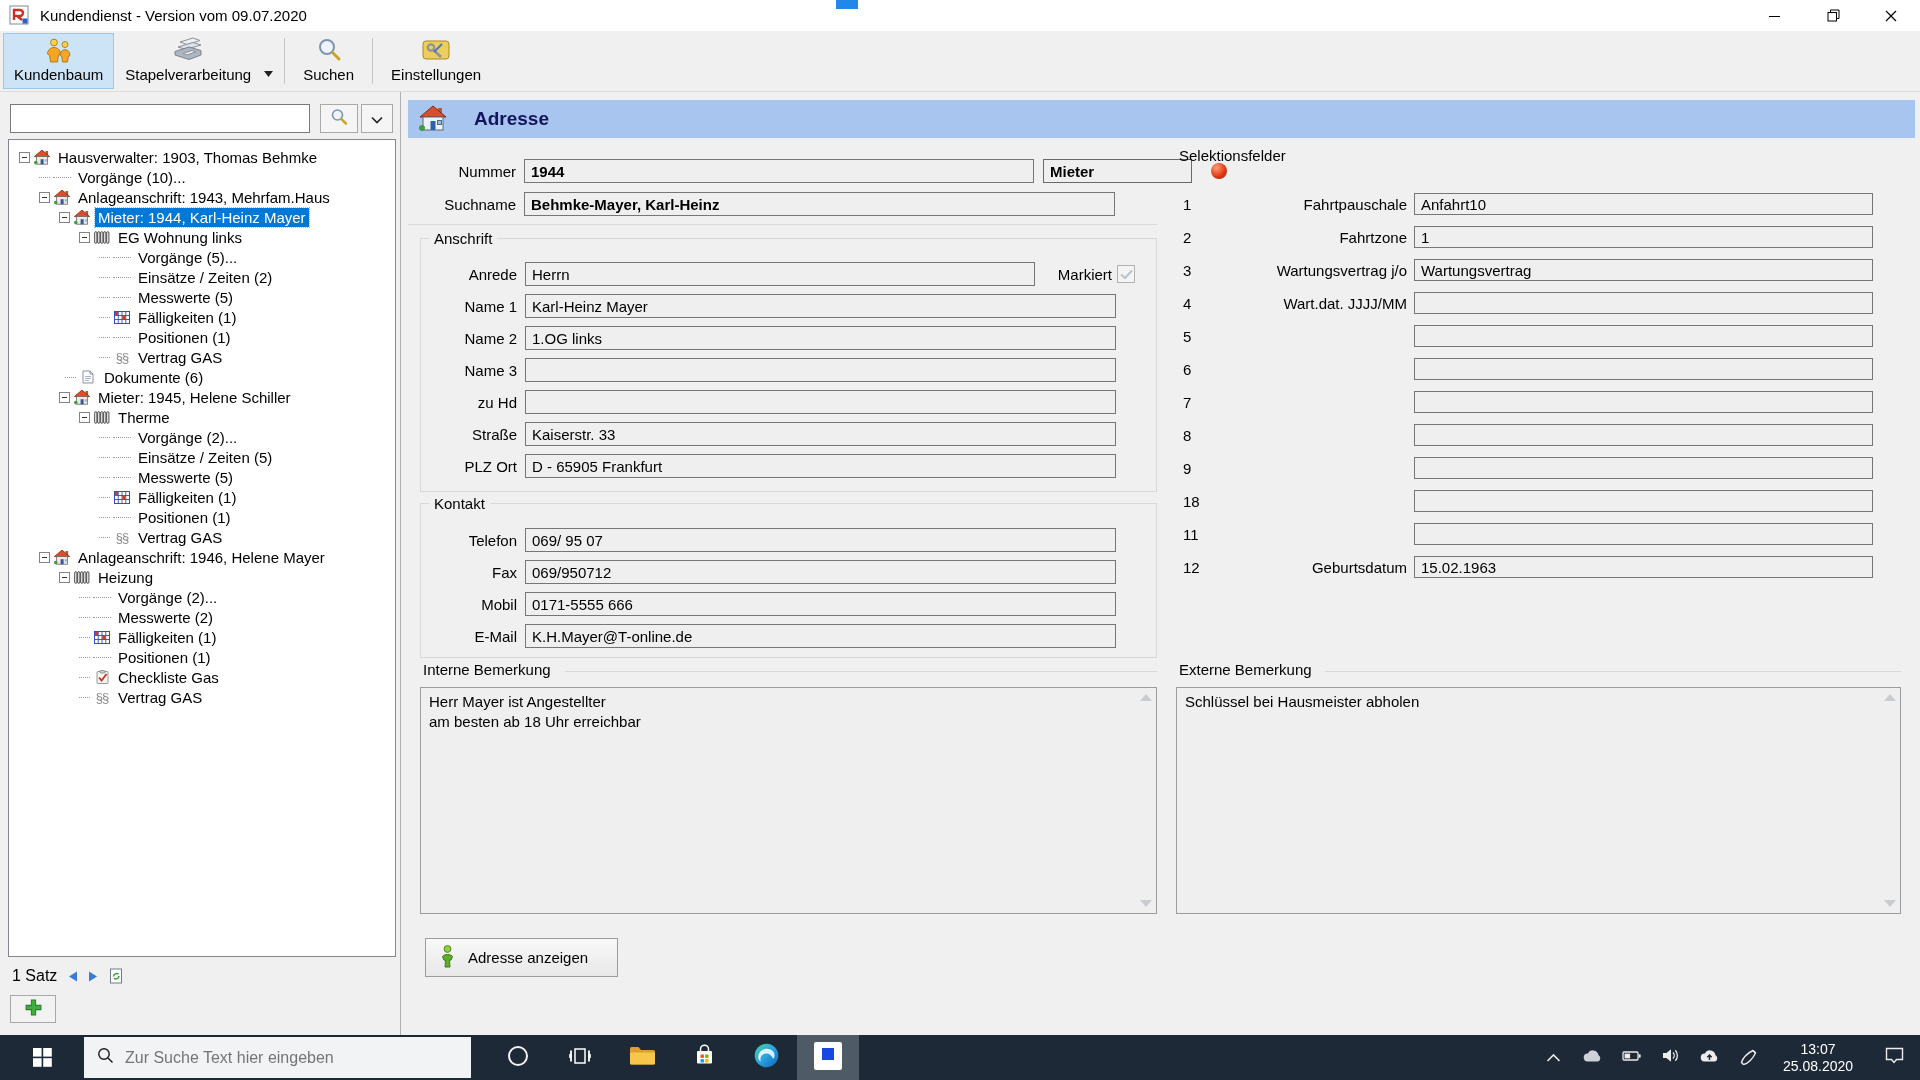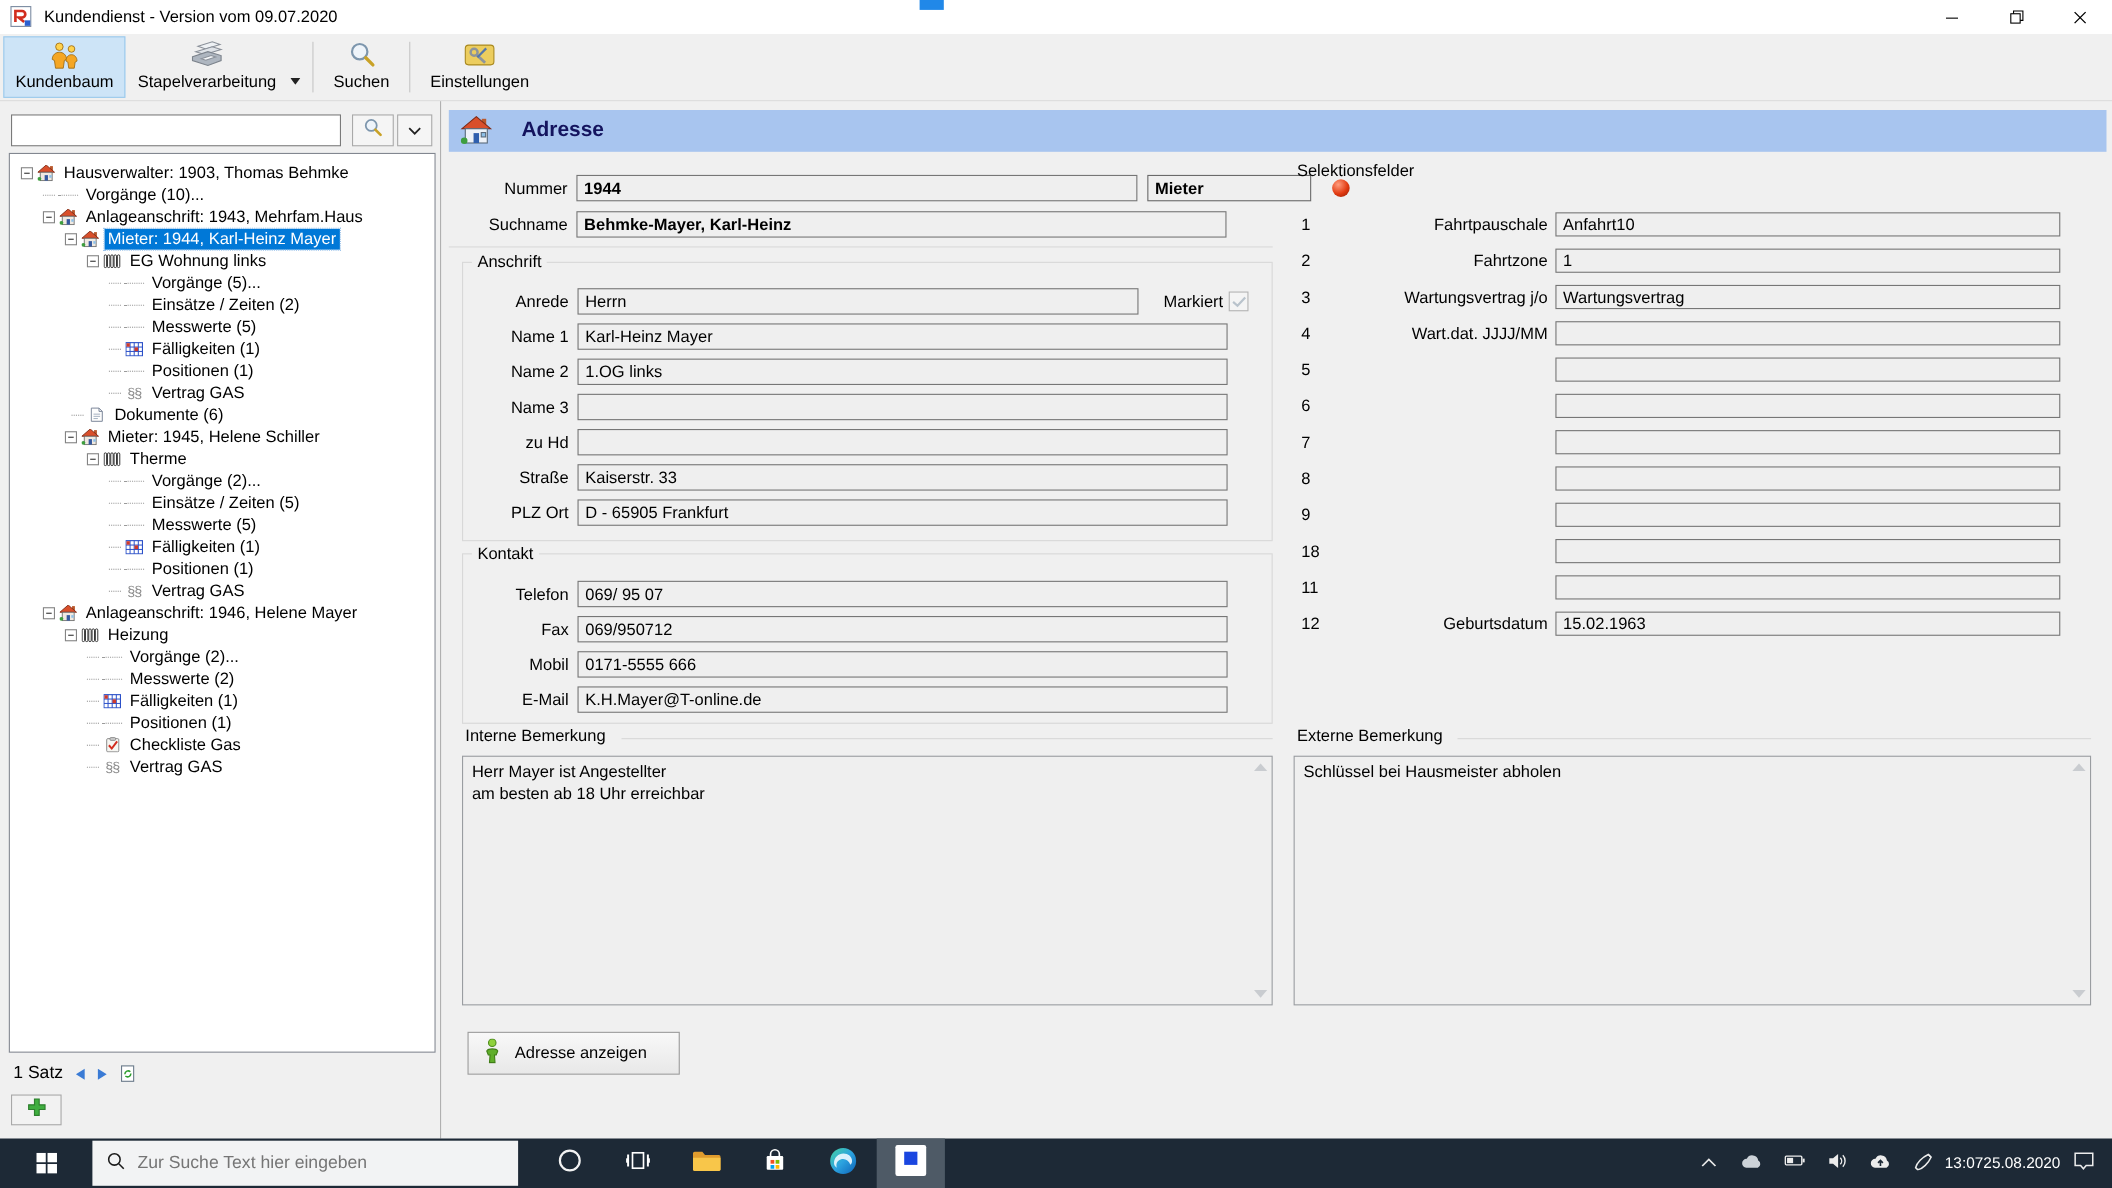--- a/index.html
+++ b/index.html
@@ -112,21 +112,21 @@
   .tk-start { width:84px; height:45px; display:flex; align-items:center; justify-content:center; }
   .tk-search { width:387px; height:41px; background:#f2f3f4; display:flex; align-items:center;
                padding-left:13px; gap:11px; }
   .tk-search input { border:none; background:transparent; outline:none; font-size:16px; color:#4a4a4a;
                      width:320px; font-family:"Liberation Sans",sans-serif; }
   .tk-btn { width:62px; height:45px; display:flex; align-items:center; justify-content:center; }
   .tk-btn.first { margin-left:16px; }
   .tk-btn.active { background:#4e5a66; }
   .tray { margin-left:auto; display:flex; align-items:center; height:45px; }
   .tray-btn { width:39px; height:45px; display:flex; align-items:center; justify-content:center; }
-  .clock { width:100px; display:flex; flex-direction:row; align-items:center; color:#fff;
+  .clock { width:100px; display:flex; flex-direction:column; align-items:center; color:#fff;
            font-size:14px; line-height:17px; }
   .notif { width:52px; height:45px; display:flex; align-items:center; justify-content:center; }
 </style>
 </head>
 <body>
 
 <div class="titlebar">
   <span class="app-icon">
     <svg width="20" height="20" viewBox="0 0 20 20">
         <rect x="1" y="1" width="18" height="18" fill="#fff" stroke="#7a8aa0"></rect>

